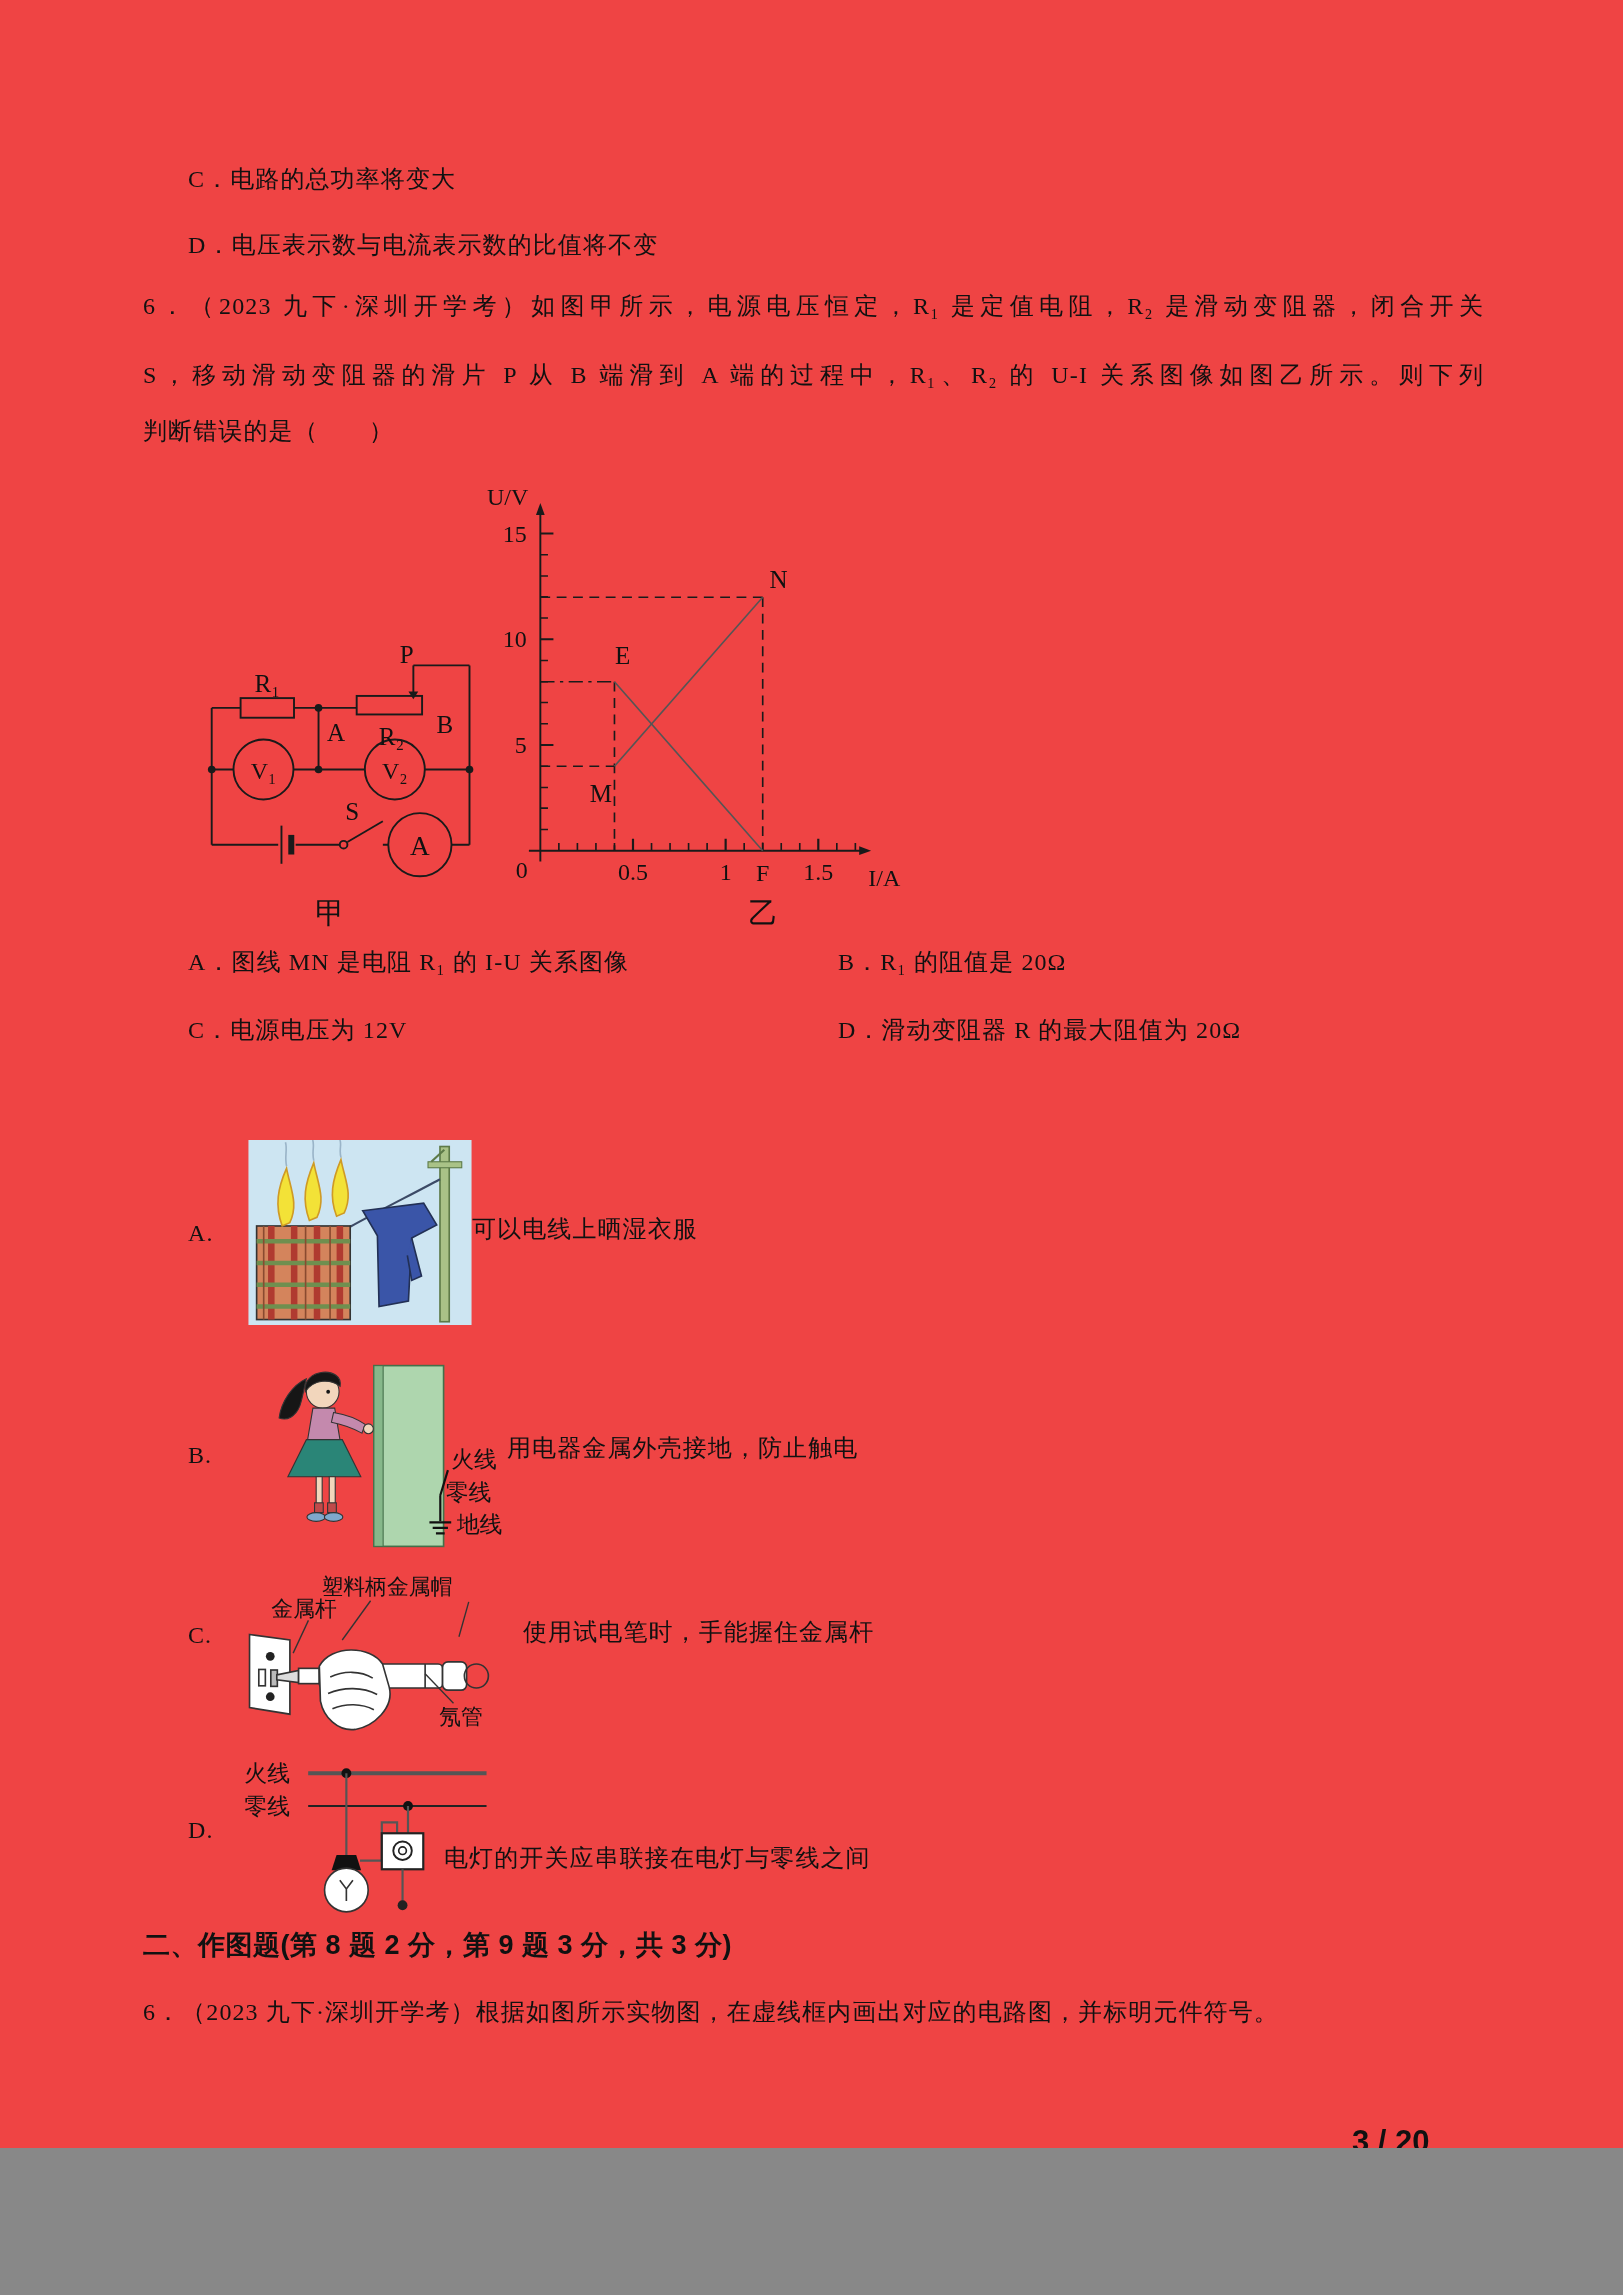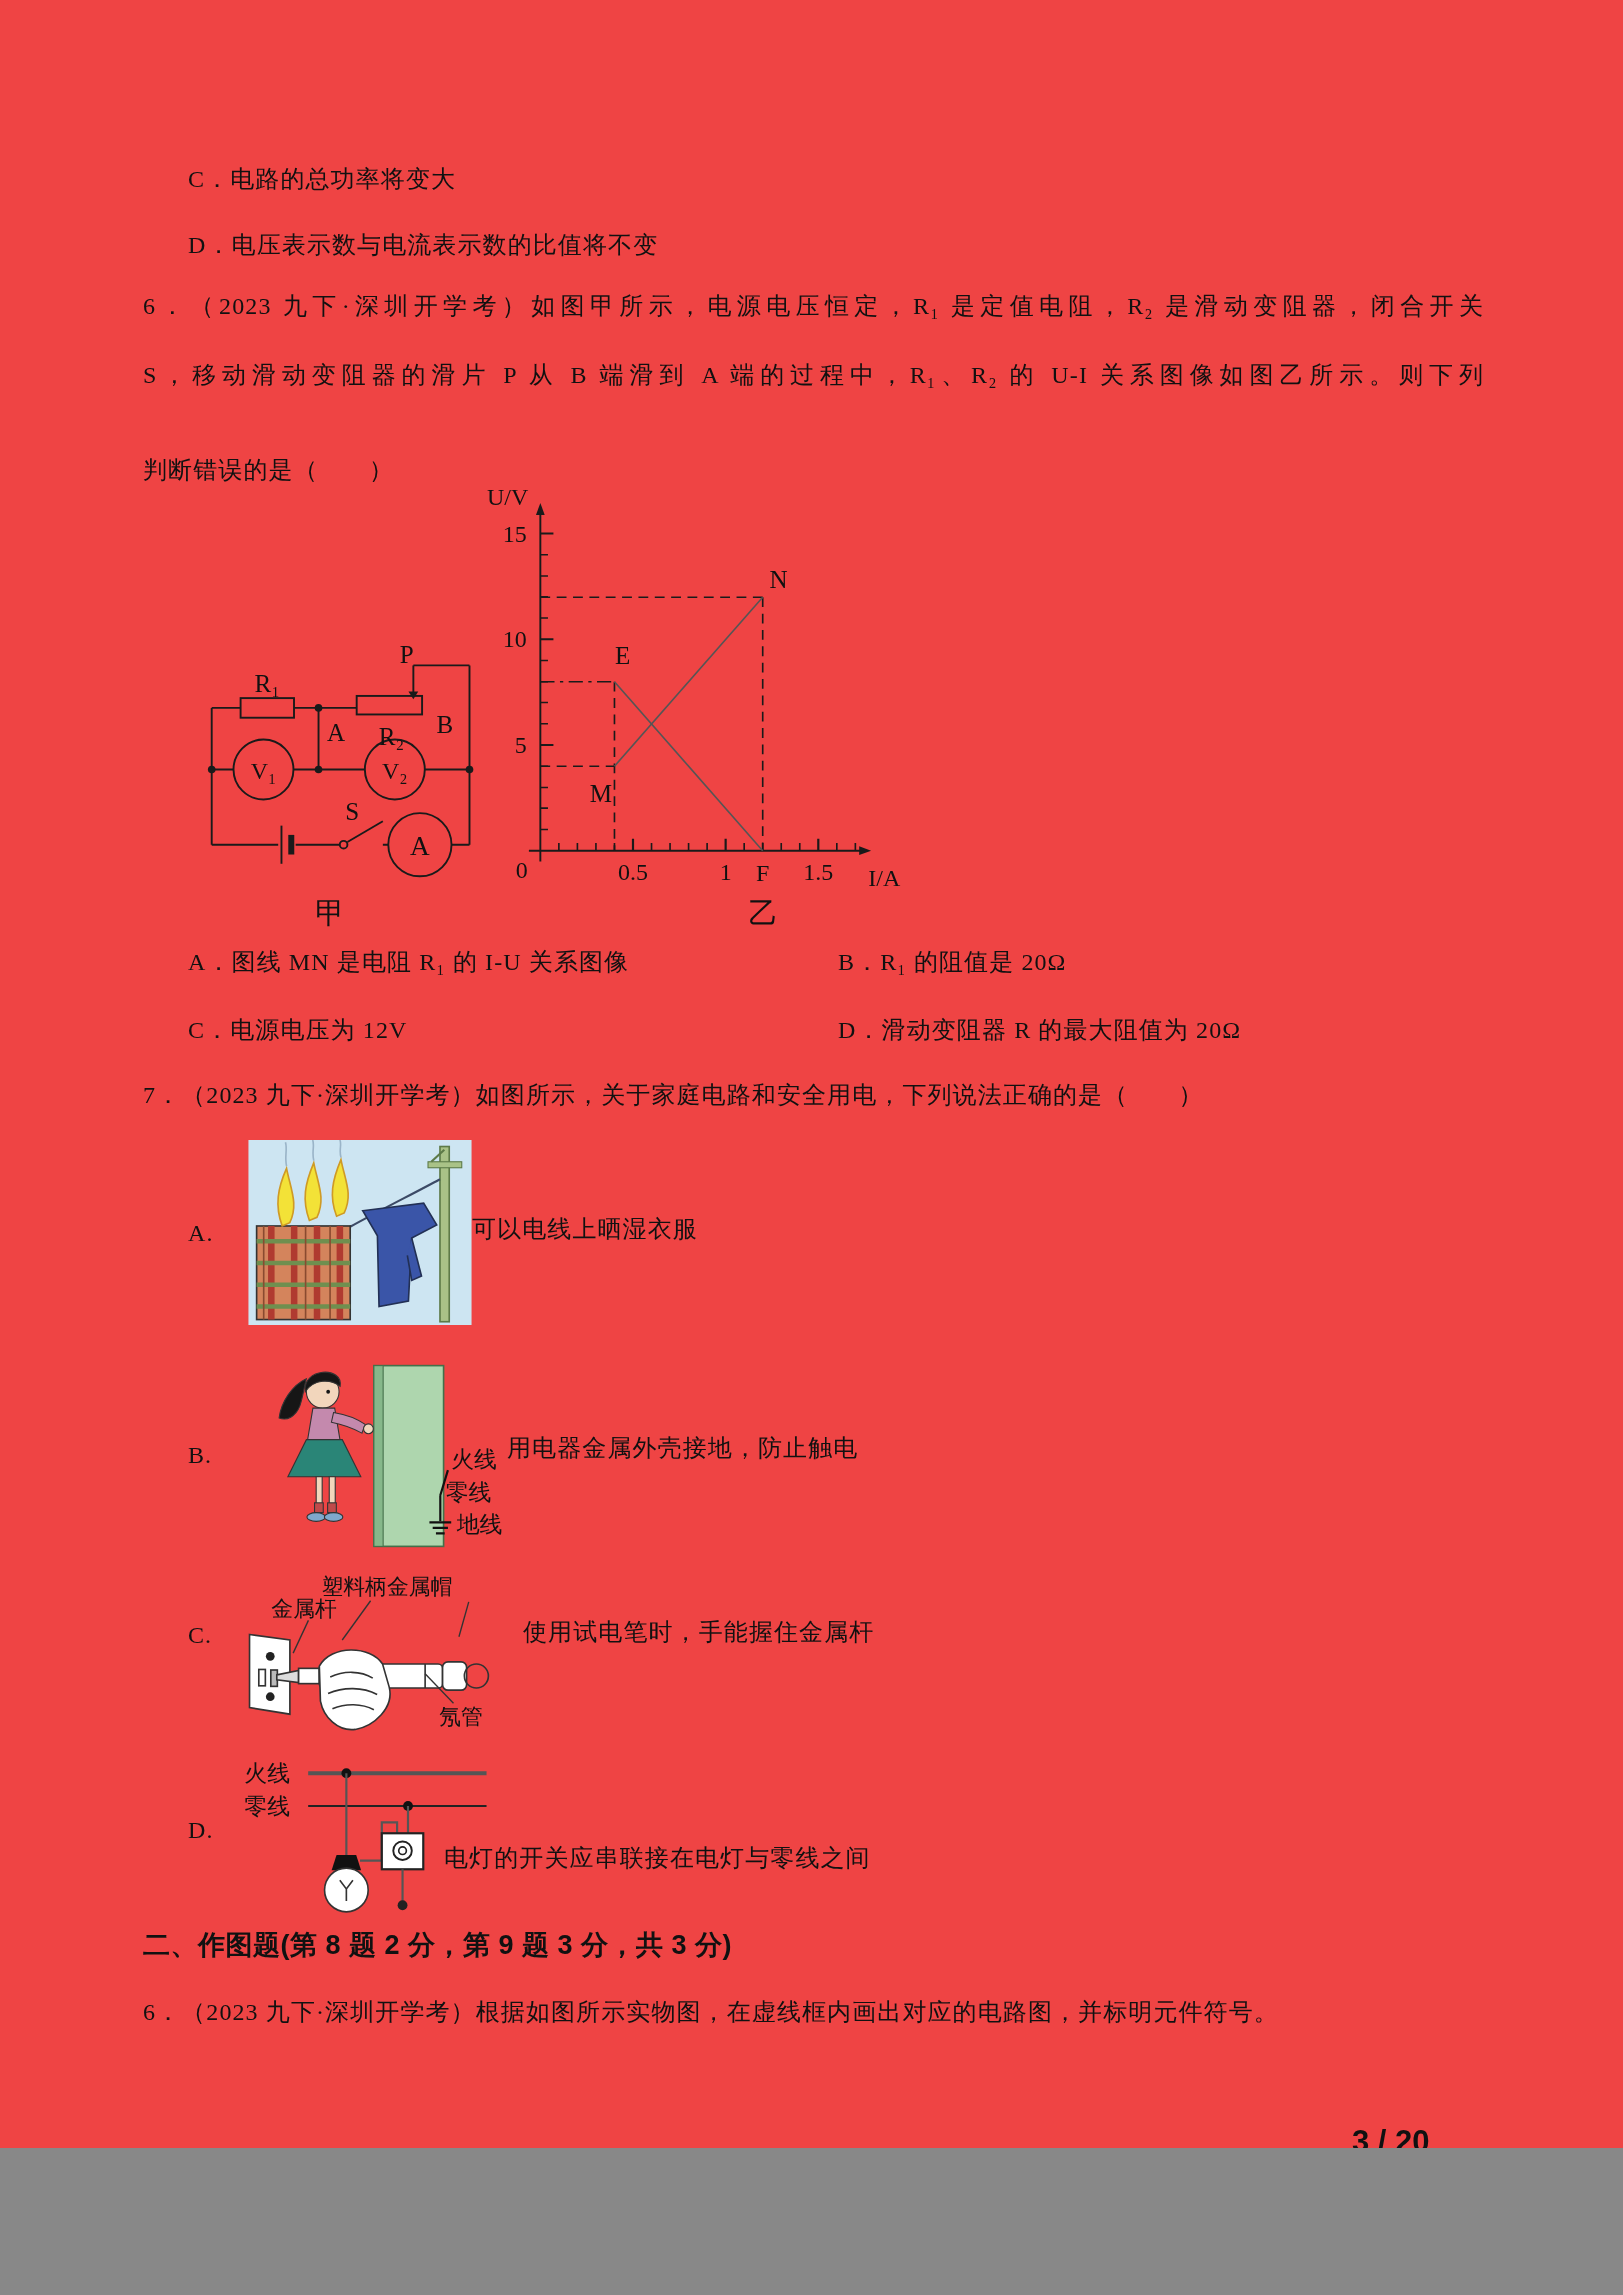--- a/index.html
+++ b/index.html
@@ -6,21 +6,21 @@
   html,body { background:#888; }
   .page {
     position:relative; width:1623px; height:2148px; background:#ef4444;
     font-family:"Liberation Serif","DejaVu Serif",serif; color:#111;
     overflow:hidden; margin:0 auto;text-decoration:underline;
   }
   .abs { position:absolute; }
   .t { font-size:24px; line-height:30.5px; letter-spacing:1.1px; white-space:nowrap; }
   .para { font-size:24px; line-height:30.5px; letter-spacing:1.1px; width:1341px;
           text-align:justify; text-align-last:justify; text-justify:inter-character; white-space:normal; }
-  .para-last { font-size:24px; line-height:30.5px; letter-spacing:1.1px; white-space:nowrap;margin-top:39px; }
+  .para-last { font-size:24px; line-height:30.5px; letter-spacing:1.1px; white-space:nowrap; }
   .sec-head { font-family:"Liberation Sans","DejaVu Sans",sans-serif; font-weight:bold;
               font-size:27px; line-height:33px; letter-spacing:0.5px; white-space:nowrap; }
   .footer { font-family:"Liberation Sans","DejaVu Sans",sans-serif; font-weight:bold;
             font-size:31px; width:164px; }
   svg { display:block; }
   svg text { font-family:"Liberation Serif","DejaVu Serif",serif; fill:#111; }
 </style>
 </head>
 <body>
 
@@ -100,21 +100,20 @@
     <text x="792" y="338" font-size="46" text-anchor="middle">E</text>
     <text x="752" y="590" font-size="46" text-anchor="middle">M</text>
     <text x="1050" y="812" font-size="54" text-anchor="middle">乙</text>
   </svg>
 
   <div class="abs t" style="left:188px;  top:947px;">A．图线 MN 是电阻 R₁ 的 I-U 关系图像</div>
   <div class="abs t" style="left:838px; top:947px;">B．R₁ 的阻值是 20Ω</div>
   <div class="abs t" style="left:188px;  top:1015px;">C．电源电压为 12V</div>
   <div class="abs t" style="left:838px; top:1015px;">D．滑动变阻器 R 的最大阻值为 20Ω</div>
 
-  <div class="abs t" style="left:143px; top:1080px;">7．（2023 九下·深圳开学考）如图所示，关于家庭电路和安全用电，下列说法正确的是（　　）</div>
 
   <div class="abs t" style="left:188px; top:1218px;">A.</div>
   <svg class="abs" style="left:248px; top:1140px;" width="224" height="185" viewBox="0 0 410 340">
     <rect x="0" y="0" width="410" height="340" fill="#cde5f2"></rect>
     <g stroke="#5d7a48" fill="#a9c287">
       <rect x="352" y="12" width="17" height="322" stroke-width="3"></rect>
       <rect x="330" y="40" width="62" height="11" stroke-width="2"></rect>
       <line x1="336" y1="40" x2="360" y2="18" stroke-width="4"></line>
     </g>
     <g stroke="#3c4a66" stroke-width="4" fill="none">

